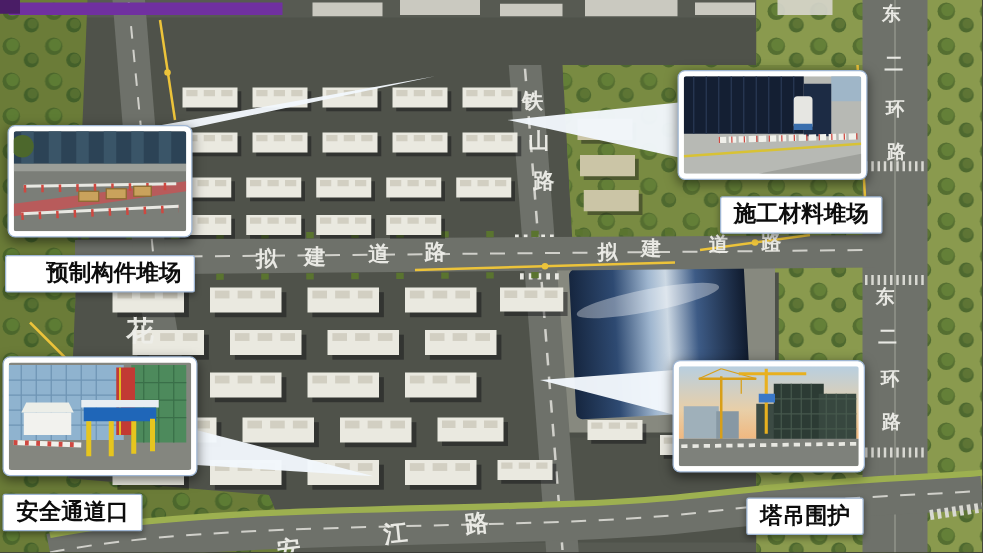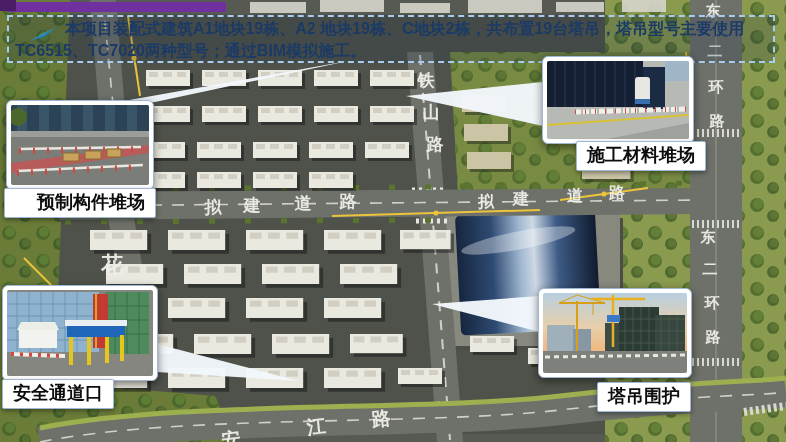--- a/index.html
+++ b/index.html
@@ -16,21 +16,21 @@
           font-weight:800;font-size:16px;line-height:22px;padding:1px 6px 0 6px;}
   .banner .l1{padding-left:50px;white-space:nowrap;}
   .banner .l2{white-space:nowrap;}
   .banner-arrow{position:absolute;left:20px;top:7px;}
   .callout{position:absolute;}
   .photo-frame{background:#fff;border:1px solid #9FB6D4;border-radius:6px;padding:4px;
                box-shadow:0 3px 9px rgba(0,0,0,.5);}
   .photo-frame svg{border-radius:2px;}
   .callout-label{position:absolute;background:#fff;border:1px solid #9FB6D4;border-radius:2px;
                  padding:1px 10px 3px 10px;font-size:18px;font-weight:700;color:#0d0d0d;
-                 white-space:nowrap;box-shadow:0 2px 5px rgba(0,0,0,.4);}
+                 white-space:nowrap;box-shadow:0 2px 5px rgba(0,0,0,.4);margin-top:16px;}
 </style>
 </head>
 <body>
 
 <div class="stage">
 
   <svg class="map" width="786" height="442" viewBox="0 0 786 442">
     <defs>
       <pattern id="ptree" width="34" height="28" patternUnits="userSpaceOnUse">
         <circle cx="9" cy="9" r="7" fill="#4C672C"></circle>
@@ -220,28 +220,20 @@
   <svg class="leaders" width="786" height="442" viewBox="0 0 786 442">
     <polygon points="90,107 155,102 348,61" fill="#F2F7FC" opacity=".97"></polygon>
     <polygon points="543,82 543,126 406,96" fill="#F2F7FC" opacity=".97"></polygon>
     <polygon points="157,344 157,372 299,381" fill="#F2F7FC" opacity=".97"></polygon>
     <polygon points="540,296 540,332 432,304" fill="#F2F7FC" opacity=".97"></polygon>
   </svg>
 
   <div class="accent-bar"></div>
   <div class="accent-bar-cap"></div>
 
-  <div class="banner">
-    <svg class="banner-arrow" width="30" height="20" viewBox="0 0 30 20">
-      <polygon points="1,17 28,3 13,10" fill="#54C2F0"></polygon>
-      <polygon points="1,17 28,3 15,13" fill="#1B85C8" opacity=".85"></polygon>
-    </svg>
-    <div class="l1">本项目装配式建筑A1地块19栋、A2 地块19栋、C地块2栋，共布置19台塔吊，塔吊型号主要使用</div>
-    <div class="l2">TC6515、TC7020两种型号；通过BIM模拟施工。</div>
-  </div>
 
   <div class="callout" style="left:6px;top:100px;">
     <div class="photo-frame">
       <svg width="138" height="80" viewBox="0 0 138 80">
         <rect width="138" height="80" fill="#7B7E78"></rect>
         <rect width="138" height="26" fill="#2C4356"></rect>
         <rect x="6" width="10" height="26" fill="#3A5568"></rect>
           <rect x="28" width="10" height="26" fill="#3A5568"></rect>
         <rect x="50" width="10" height="26" fill="#3A5568"></rect>
           <rect x="72" width="10" height="26" fill="#3A5568"></rect>

